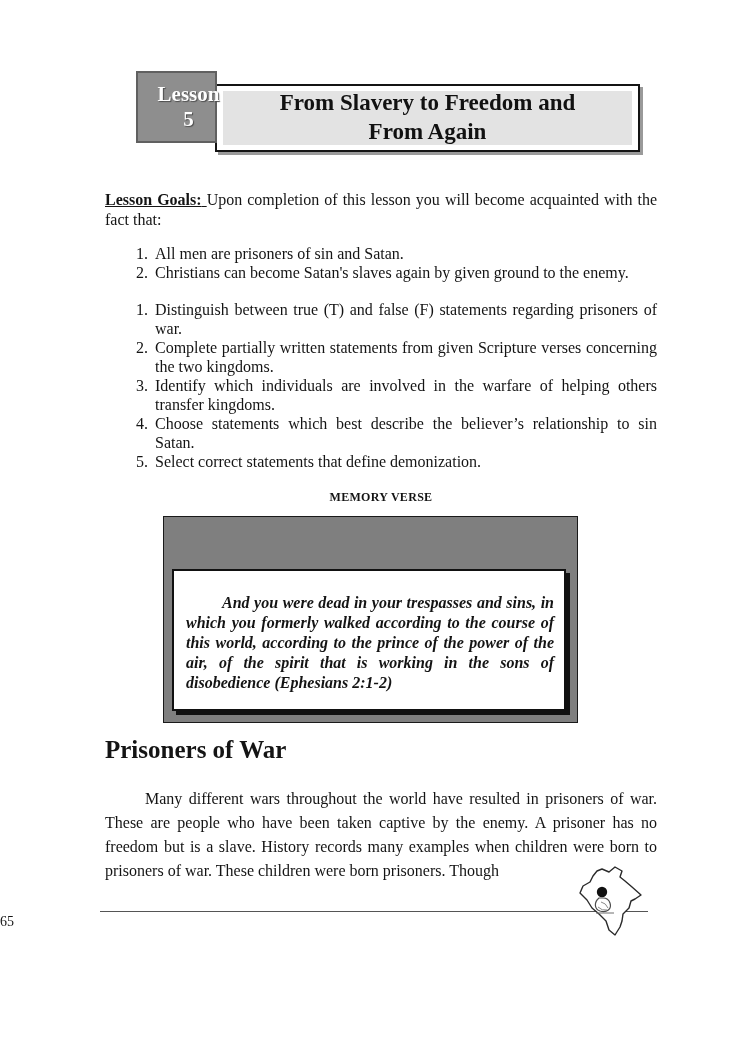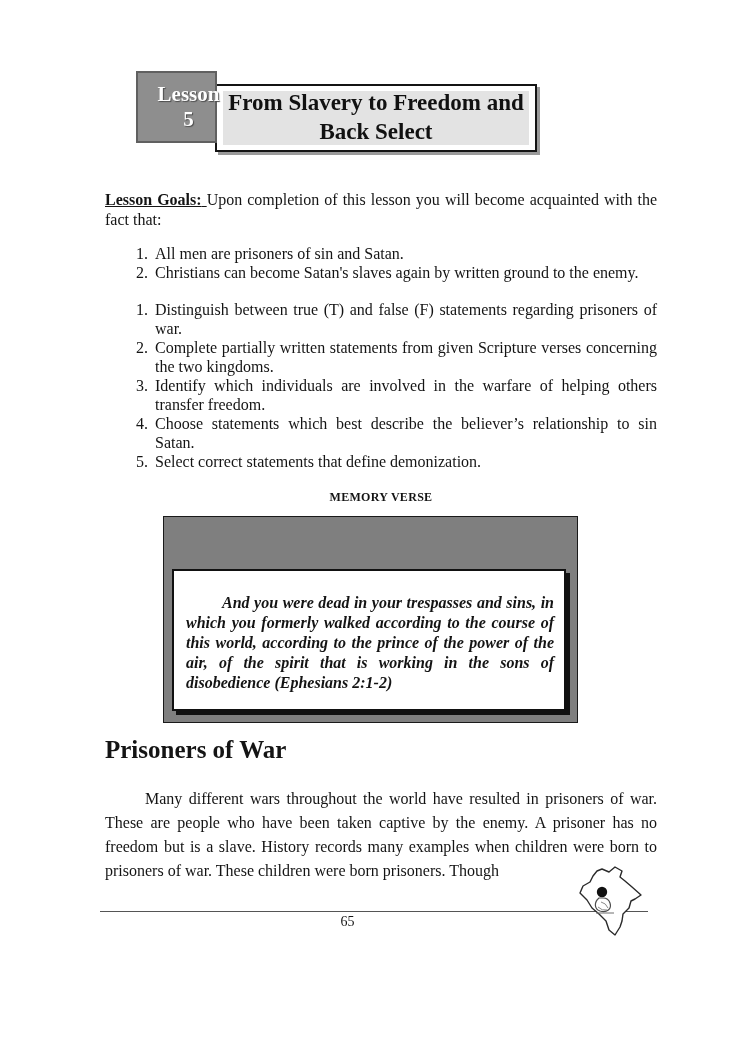--- a/index.html
+++ b/index.html
@@ -22,21 +22,21 @@
     display: flex; flex-direction: column;
     align-items: center; justify-content: center;
     color: #ffffff; font-weight: bold;
     font-size: 21px; line-height: 1.2;
     text-shadow: 1px 1px 1px #4a4a4a;
     z-index: 4;
     padding-left: 24px;
   }
   .title-box {
     position: absolute; left: 215px; top: 84px;
-    width: 322px; height: 68px;
+    width: 425px; height: 68px;
     background: #ffffff;
     border: 2px solid #141414;
     box-shadow: 3px 3px 0 #9a9a9a;
     padding: 5px 6px;
     z-index: 3;
   }
   .title-box-inner {
     width: 100%; height: 100%;
     background: #e3e3e3;
     display: flex; flex-direction: column;
@@ -99,59 +99,59 @@
 
   
   .footer-line {
     position: absolute; left: 100px; top: 911px;
     width: 548px; height: 0;
     border-top: 1.5px solid #555555;
     z-index: 1;
   }
   .page-number {
     position: absolute; left: 0; top: 914px;
-    width: 695px; text-align: center;
+    width: 695px; text-align: left;
     font-size: 14px; z-index: 1;
   }
 
   .africa-icon-wrap {
     position: absolute; left: 569px; top: 863px;
     width: 80px; height: 77px;
     z-index: 2;
   }
 </style>
 </head>
 <body>
 
 <div class="lesson-box">
   <span>Lesson</span>
   <span>5</span>
 </div>
 
 <div class="title-box">
   <div class="title-box-inner">
     <span>From Slavery to Freedom and</span>
-    <span>Back Select</span>
+    <span>From Again</span>
   </div>
 </div>
 
 <div class="main">
 
   <p class="para"><span class="run-head">Lesson Goals:</span><span>Upon completion of this lesson you will become acquainted with the fact that:</span></p>
 
   <ol class="num-list">
     <li>All men are prisoners of sin and Satan.</li>
-    <li>Christians can become Satan's slaves again by written ground to the enemy.</li>
+    <li>Christians can become Satan's slaves again by given ground to the enemy.</li>
   </ol>
 
 
   <ol class="num-list indicators">
     <li>Distinguish between true (T) and false (F) statements regarding prisoners of war.</li>
     <li>Complete partially written statements from given Scripture verses concerning the two kingdoms.</li>
-    <li>Identify which individuals are involved in the warfare of helping others transfer freedom.</li>
+    <li>Identify which individuals are involved in the warfare of helping others transfer kingdoms.</li>
     <li>Choose statements which best describe the believer’s relationship to sin Satan.</li>
     <li>Select correct statements that define demonization.</li>
   </ol>
 
   <div class="memory-heading">MEMORY VERSE</div>
 
   <div class="verse-frame">
     <div class="verse-inner">
       <p class="verse-text">And you were dead in your trespasses and sins, in which you formerly walked according to the course of this world, according to the prince of the power of the air, of the spirit that is working in the sons of disobedience (Ephesians 2:1-2)</p>
     </div>

